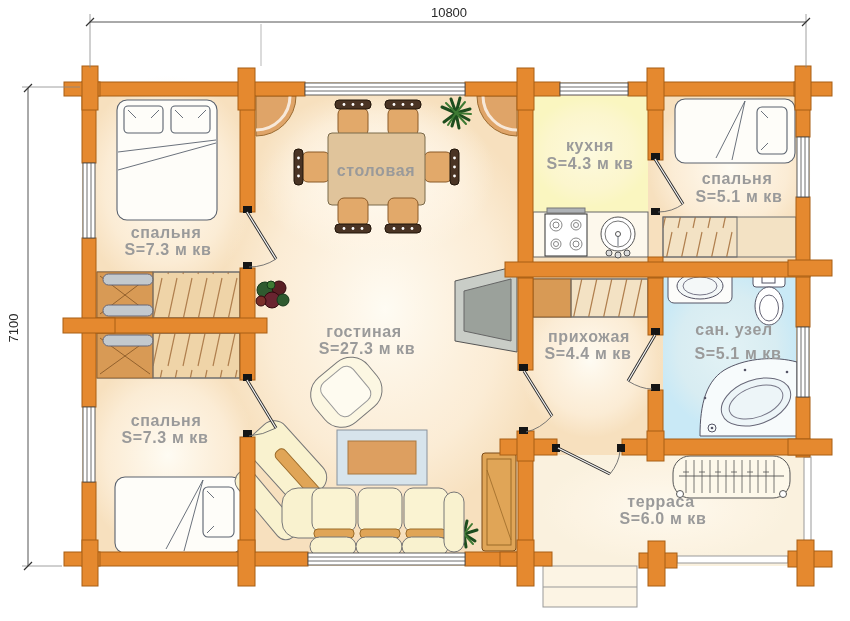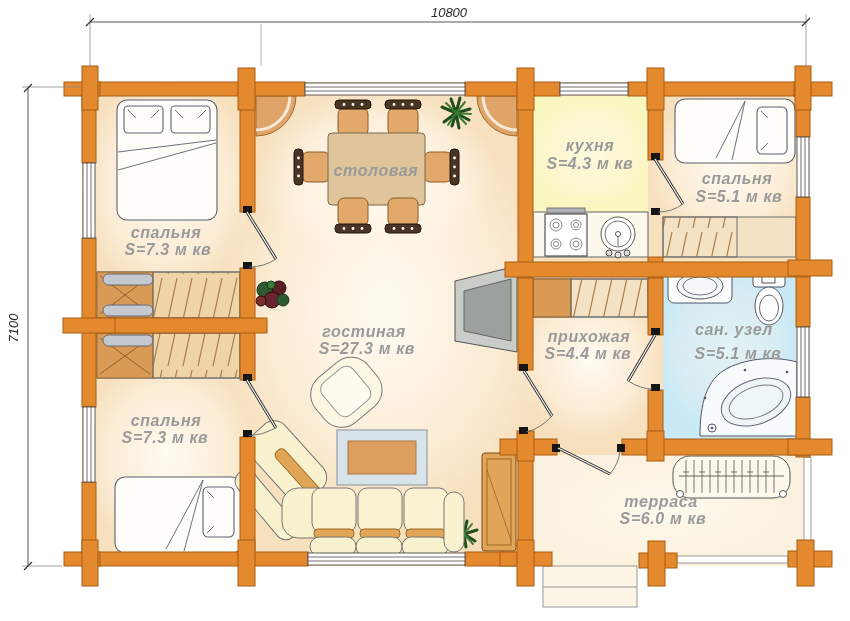--- a/index.html
+++ b/index.html
@@ -1,17 +1,17 @@
 <!DOCTYPE html>
 <html><head>
 <meta charset="utf-8">
 <style>
   html,body { margin:0; padding:0; background:#ffffff; }
   .stage { position:relative; width:850px; height:621px; background:#ffffff; overflow:hidden;
-           font-family:"Liberation Sans", sans-serif;font-style:italic; }
+           font-family:"Liberation Sans", sans-serif; }
   svg { position:absolute; left:0; top:0; }
   .room-name, .room-area {
     font-family:"Liberation Sans", sans-serif;
     font-weight:bold; font-size:16px; letter-spacing:0.6px;
     fill:#9a9a9a; text-anchor:middle;
   }
   .dim-label {
     font-family:"Liberation Sans", sans-serif;
     font-size:13px; fill:#2a2a2a; text-anchor:middle;
   }

